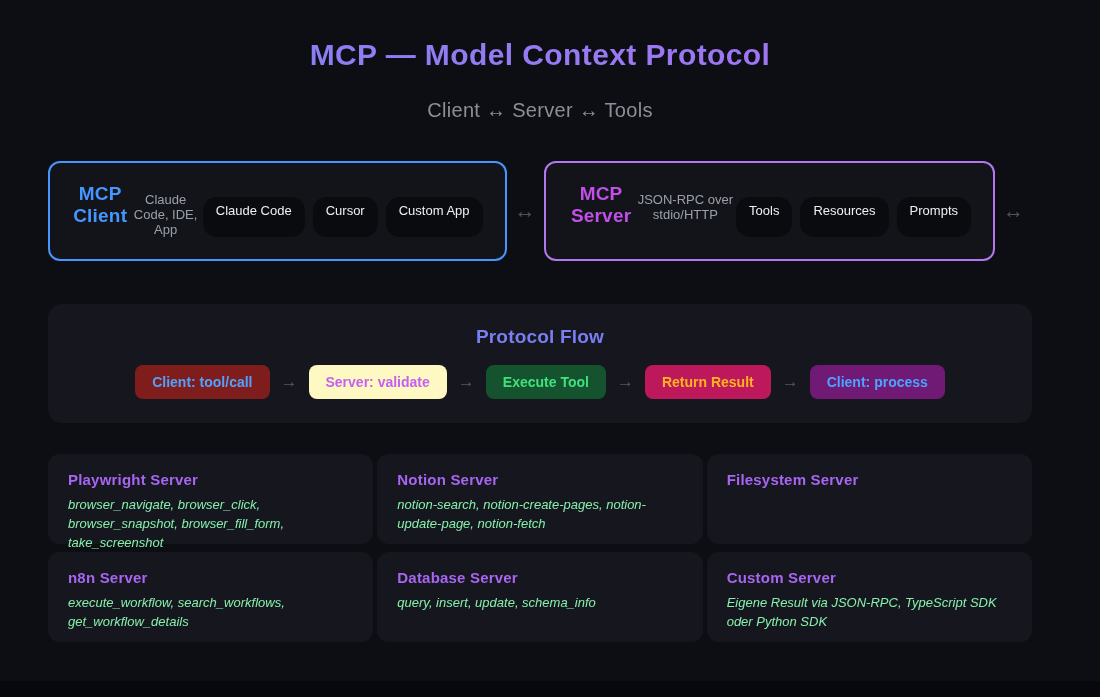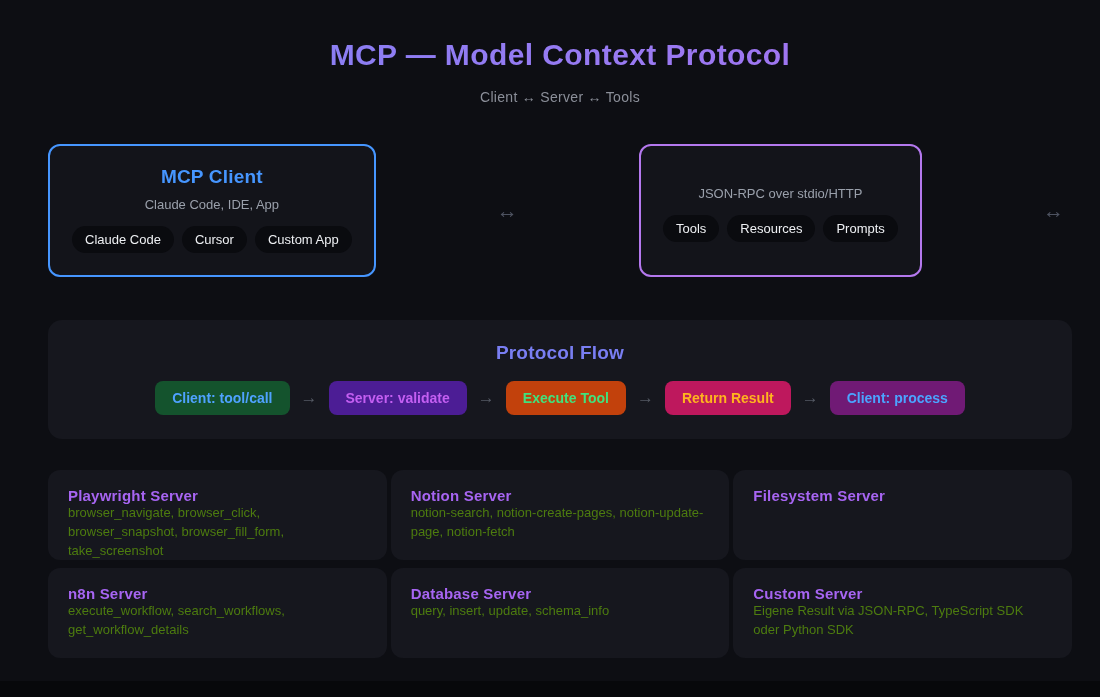--- a/index.html
+++ b/index.html
@@ -6,58 +6,58 @@
   html, body { width: 1100px; height: 697px; }
   body {
     background: #07080b;
     font-family: "Liberation Sans", "DejaVu Sans", sans-serif;
     overflow: hidden;
   }
   .page {
     width: 1100px;
     height: 681px;
     background: #0d0e13;
-    padding: 38px 28px 0 48px;
+    padding: 38px 68px 0 48px;
   }
 
   
   .title {
     text-align: center;
     font-size: 30px;
     font-weight: 800;
     letter-spacing: 0.4px;
     background: linear-gradient(90deg, #7f82f4 0%, #9a79f2 60%, #a96ef0 100%);
     -webkit-background-clip: text;
     background-clip: text;
     -webkit-text-fill-color: transparent;
     color: #8f7df3;
   }
   .subtitle {
     text-align: center;
-    margin-top: 17px;
-    font-size: 14px;
+    margin-top: 27px;
+    font-size: 20px;
     color: #8b8f99;
     letter-spacing: 0.3px;
   }
 
   
   .boxes-row {
     margin-top: 39px;
     display: flex;
     align-items: stretch;
     justify-content: space-between;
   }
   .arch-box {
     border-radius: 12px;
     border: 2px solid;
     background: #13141a;
     padding: 20px 22px 22px 22px;
     text-align: center;
     display: flex;
-    flex-direction: column;
+    flex-direction: row;
     justify-content: center;
   }
   .arch-box.client { border-color: #4696ff; }
   .arch-box.server { border-color: #b478ee; }
   .arch-box.tools  { border-color: #4bdb7c; }
   .arch-box-title { font-size: 19px; font-weight: 800; letter-spacing: 0.2px; }
   .arch-box.client .arch-box-title { color: #4696ff; }
   .arch-box.server .arch-box-title { color: #c050e8; }
   .arch-box.tools  .arch-box-title { color: #3edb70; }
   .arch-box-sub {
@@ -107,23 +107,23 @@
     align-items: center;
     gap: 11px;
   }
   .flow-step {
     border-radius: 8px;
     padding: 9px 17px;
     font-size: 14px;
     font-weight: 700;
     white-space: nowrap;
   }
-  .flow-step.s0 { background: #14532d; color: #4fa2ff; }
-  .flow-step.s1 { background: #4c1d95; color: #c45ff2; }
-  .flow-step.s2 { background: #c2410c; color: #41e27d; text-align: center; }
+  .flow-step.s0 { background: #7f1d1d; color: #4fa2ff; }
+  .flow-step.s1 { background: #fef9c3; color: #c45ff2; }
+  .flow-step.s2 { background: #14532d; color: #41e27d; text-align: center; }
   .flow-step.s3 { background: #be185d; color: #ffb41e; }
   .flow-step.s4 { background: #701a75; color: #4ba4ff; }
   .flow-arrow { color: #555a64; font-size: 17px; }
 
   
   .server-grid {
     margin-top: 31px;
     display: grid;
     grid-template-columns: repeat(3, 1fr);
     grid-template-rows: 90px 90px;
@@ -134,23 +134,25 @@
     border-radius: 12px;
     padding: 17px 20px;
   }
   .server-card-title {
     font-size: 15px;
     font-weight: 800;
     color: #a765f2;
     letter-spacing: 0.2px;
   }
   .server-card-body {
+    margin-top: 8px;
     font-size: 13px;
     line-height: 1.45;
-    color: #4d7c0f;
+    color: #86efac;
+    font-style: italic;
   }
 </style>
 </head>
 <body>
 
 <div class="page">
 
   <h1 class="title">MCP — Model Context Protocol</h1>
   <div class="subtitle">Client ↔ Server ↔ Tools</div>
 
@@ -162,20 +164,21 @@
       <div class="chip-row">
         <span class="chip">Claude Code</span>
         <span class="chip">Cursor</span>
         <span class="chip">Custom App</span>
       </div>
     </div>
 
     <div class="box-connector">↔</div>
 
     <div class="arch-box server">
+      <div class="arch-box-title">MCP Server</div>
       <div class="arch-box-sub">JSON-RPC over stdio/HTTP</div>
       <div class="chip-row">
         <span class="chip">Tools</span>
         <span class="chip">Resources</span>
         <span class="chip">Prompts</span>
       </div>
     </div>
 
     <div class="box-connector">↔</div>
 

